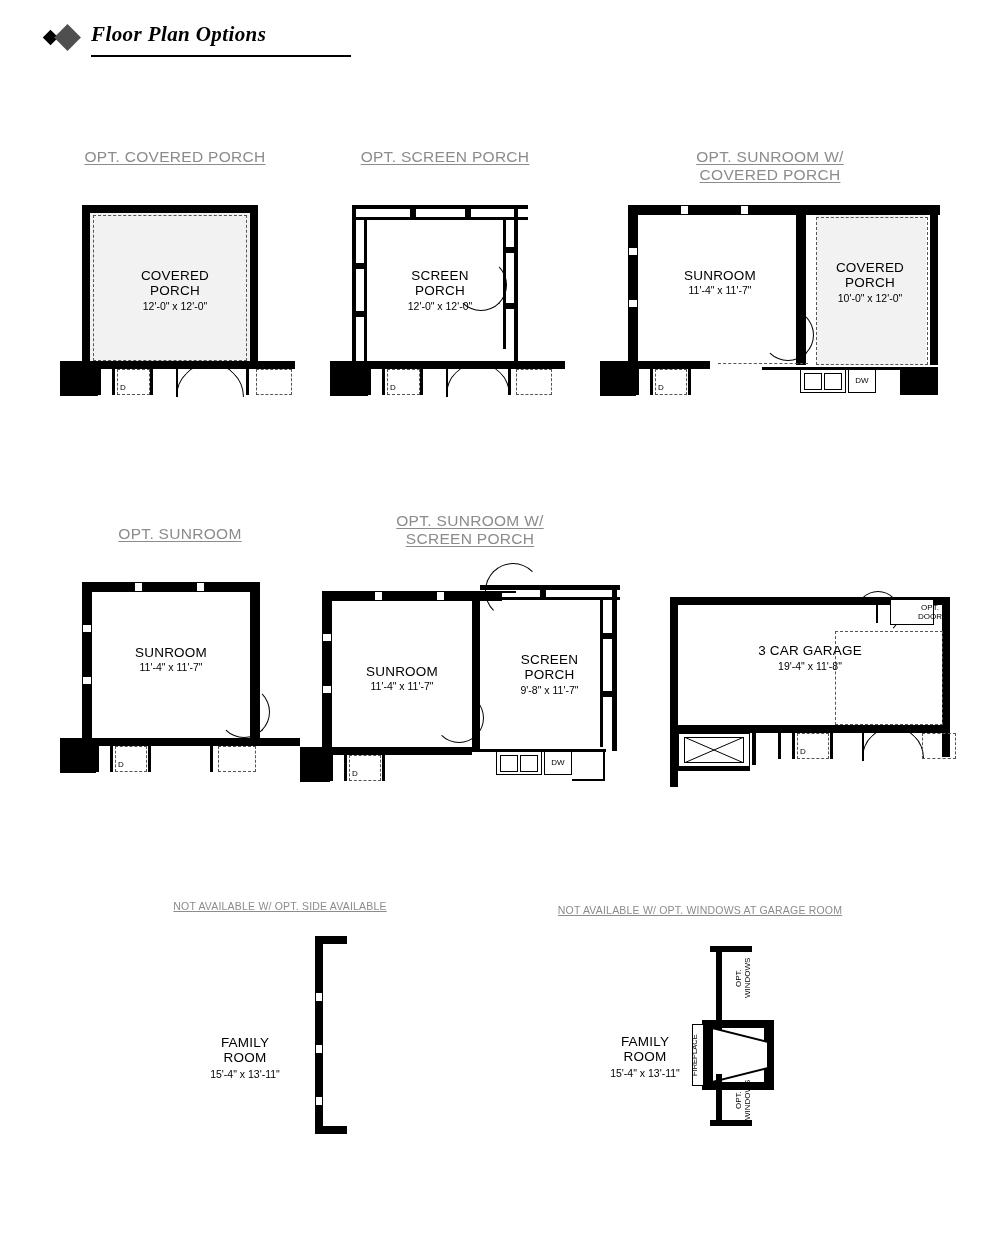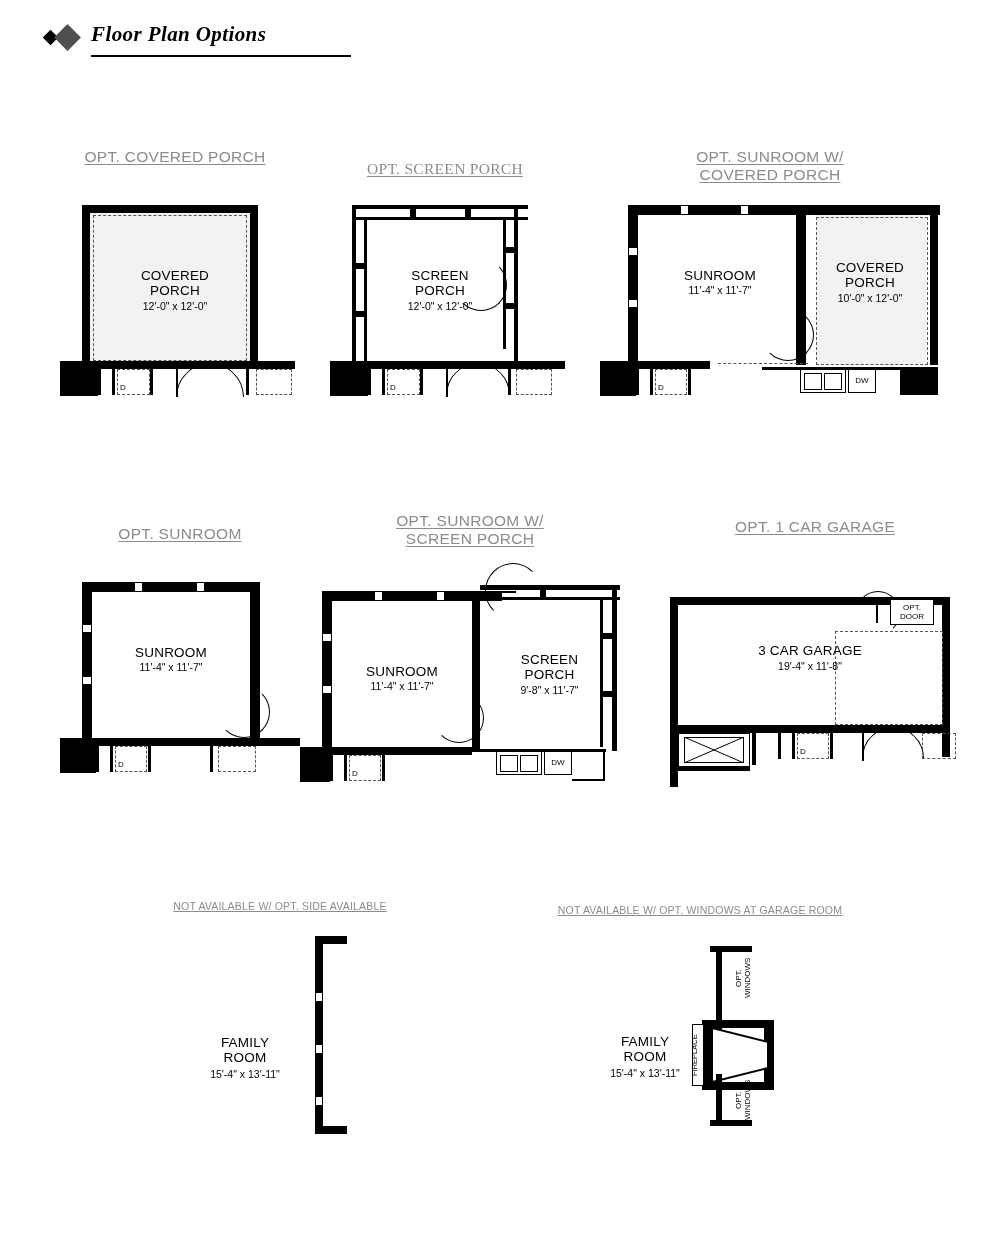--- a/index.html
+++ b/index.html
@@ -184,21 +184,21 @@
 
     <div class="dash" style="left:196px; top:166px; width:36px; height:26px;"></div>
     <div class="wall" style="left:186px; top:158px; width:3px; height:34px;"></div>
   </div>
   <div class="room-label" style="left:0; top:120px; width:230px;">COVERED
 PORCH</div>
   <div class="room-dim" style="left:0; top:152px; width:230px;">12'-0" x 12'-0"</div>
 </div>
 
 <div class="plan" style="left:330px; top:148px; width:230px; height:270px;">
-  <div class="plan-title" style="top:12px;font-family:Liberation Serif, serif;">
+  <div class="plan-title" style="top:0;">
     <u>OPT. SCREEN PORCH</u>
   </div>
   <div class="canvas" style="left:0; top:55px; width:230px; height:215px;">
 
     <div class="wall" style="left:22px; top:2px; width:176px; height:4px;"></div>
     <div class="wall" style="left:22px; top:14px; width:176px; height:3px;"></div>
     <div class="wall" style="left:22px; top:2px; width:4px; height:158px;"></div>
     <div class="wall" style="left:34px; top:14px; width:3px; height:146px;"></div>
     <div class="wall" style="left:184px; top:2px; width:4px; height:158px;"></div>
     <div class="wall" style="left:173px; top:14px; width:3px; height:132px;"></div>
@@ -365,35 +365,32 @@
     <div class="thinline" style="left:272px; top:222px; width:33px; height:2px;"></div>
   </div>
   <div class="room-label" style="left:22px; top:152px; width:160px;">SUNROOM</div>
   <div class="room-dim" style="left:22px; top:168px; width:160px;">11'-4" x 11'-7"</div>
   <div class="room-label" style="left:182px; top:140px; width:135px;">SCREEN
 PORCH</div>
   <div class="room-dim" style="left:182px; top:172px; width:135px;">9'-8" x 11'-7"</div>
 </div>
 
 <div class="plan" style="left:660px; top:518px; width:310px; height:290px;">
-  <div class="plan-title" style="top:0;">
-    <u>OPT. 1 CAR GARAGE</u>
-  </div>
   <div class="canvas" style="left:0; top:55px; width:310px; height:235px;">
 
     <div class="wall" style="left:10px; top:24px; width:280px; height:8px;"></div>
     <div class="wall" style="left:10px; top:24px; width:8px; height:190px;"></div>
     <div class="wall" style="left:282px; top:24px; width:8px; height:160px;"></div>
 
     <div class="dash" style="left:175px; top:58px; width:108px; height:94px;"></div>
 
     <div class="door-arc" style="left:196px; top:18px; width:44px; height:44px; border-color:#000; border-left-color:transparent; border-bottom-color:transparent;"></div>
     <div class="swing" style="left:216px; top:26px; width:2px; height:24px;"></div>
     <div class="box-outline" style="left:230px; top:26px; width:44px; height:26px;"></div>
-    <div class="tiny" style="left:230px; top:30px; width:44px; white-space:pre-line;">OPT.
+    <div class="tiny" style="left:248px; top:30px; width:44px; white-space:pre-line;">OPT.
 DOOR</div>
 
     <div class="wall" style="left:10px; top:152px; width:222px; height:8px;"></div>
     <div class="wall" style="left:232px; top:152px; width:58px; height:8px;"></div>
 
     <div class="box-outline" style="left:18px; top:160px; width:72px; height:34px;"></div>
     <div class="box-outline" style="left:24px; top:164px; width:60px; height:26px;"></div>
     <svg style="position:absolute; left:24px; top:164px;" width="60" height="26">
       <line x1="0" y1="0" x2="60" y2="26" stroke="#000" stroke-width="1"></line>
       <line x1="60" y1="0" x2="0" y2="26" stroke="#000" stroke-width="1"></line>

